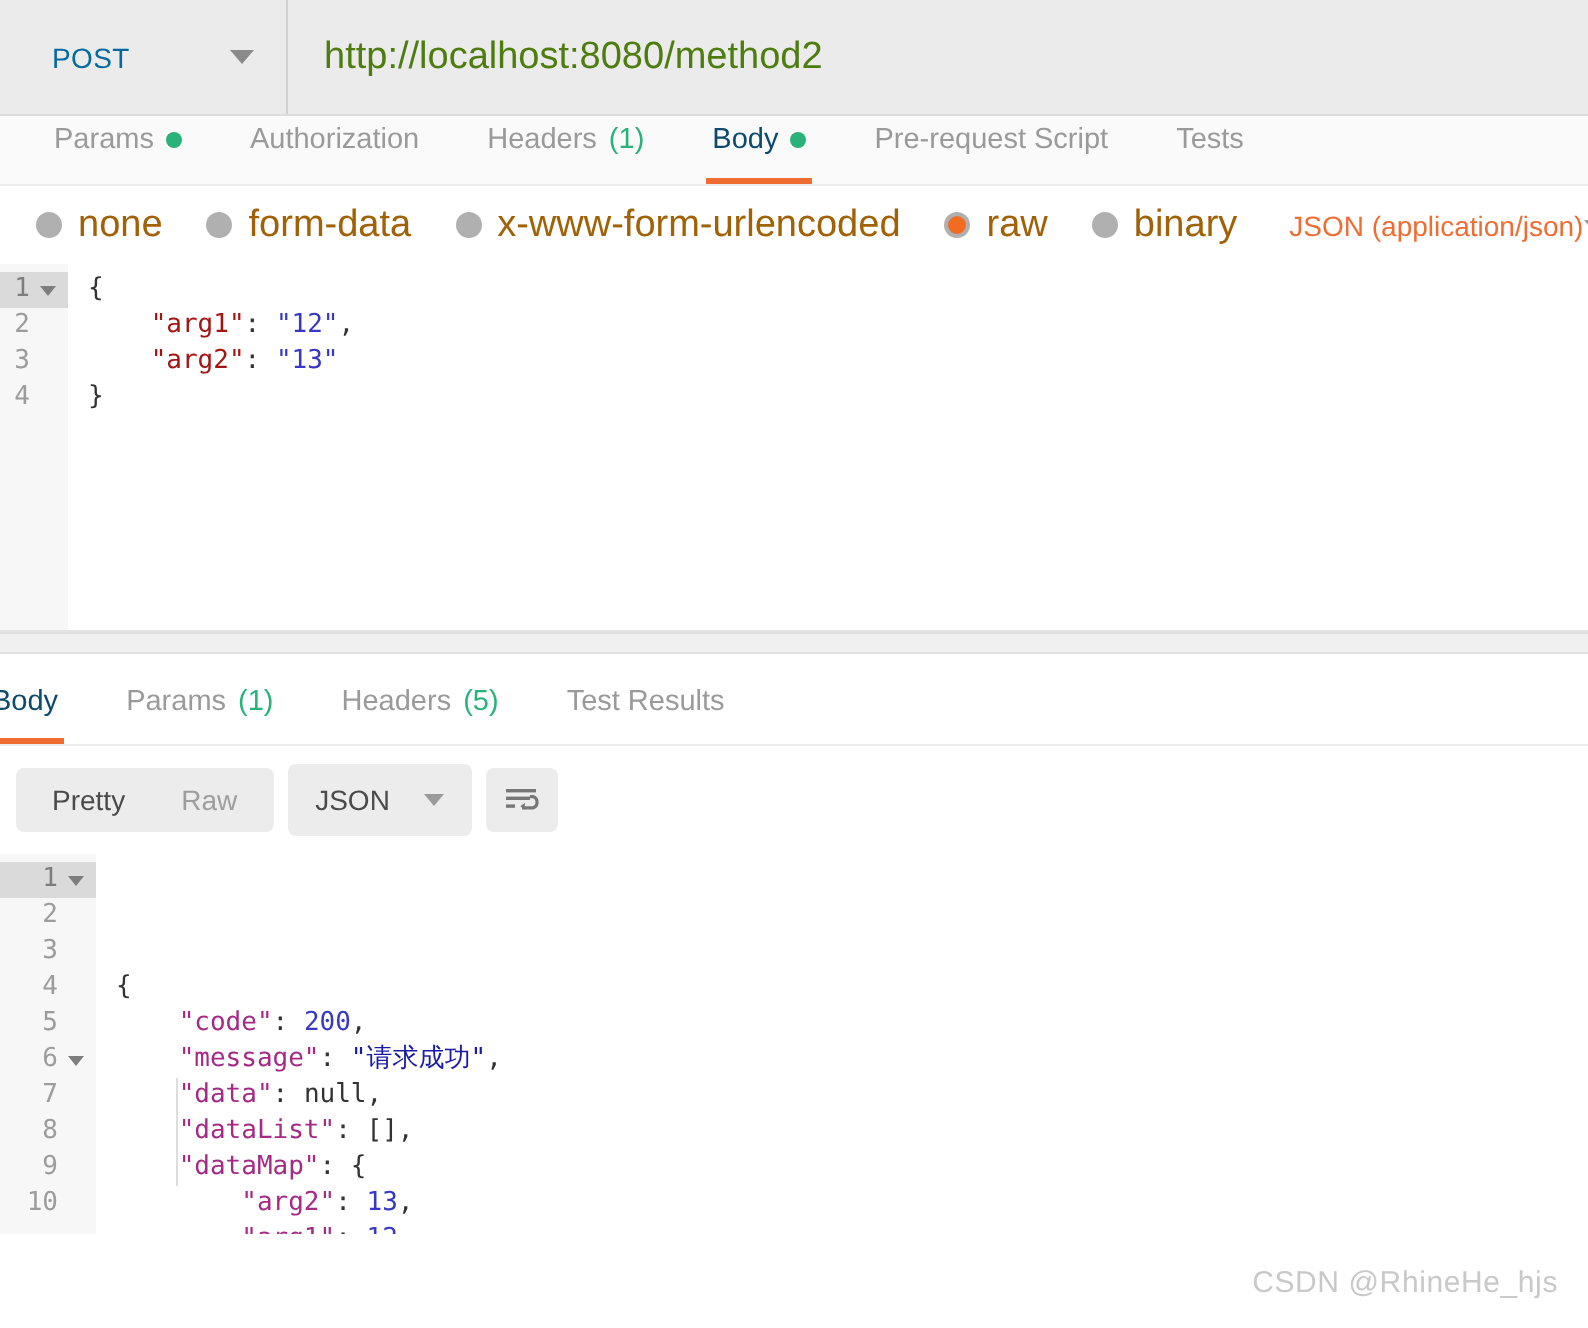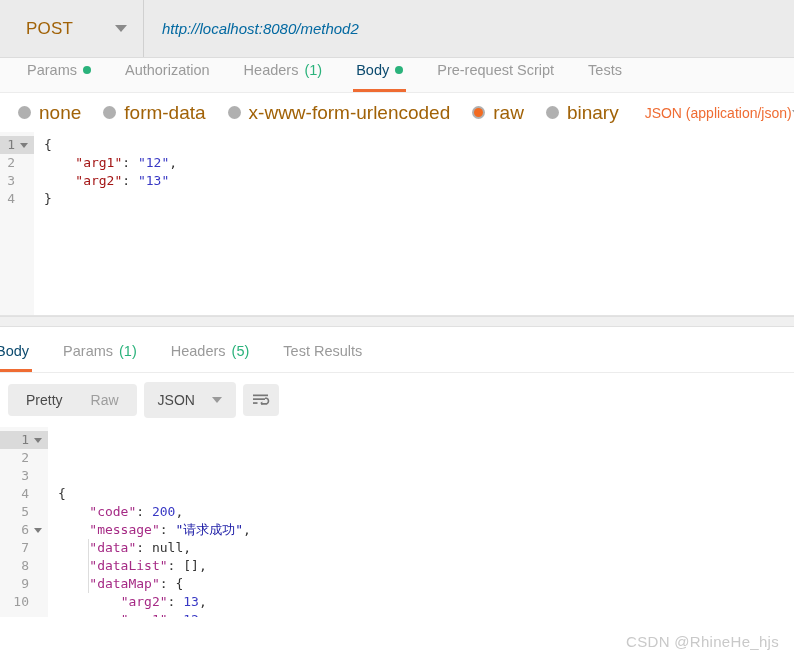--- a/index.html
+++ b/index.html
@@ -29,39 +29,38 @@
     width: 144px;
     display: flex;
     align-items: center;
     justify-content: space-between;
     padding: 0 16px 0 26px;
     box-sizing: border-box;
     border-right: 1px solid #d0d0d0;
     cursor: pointer;
   }
   .method-label {
-    font-size: 17px;
-    color: #a16207;
+    font-size: 14px;
+    color: #0369a1;
     letter-spacing: .2px;
   }
   .caret {
     width: 0; height: 0;
     border-left: 6px solid transparent;
     border-right: 6px solid transparent;
     border-top: 7px solid #8a8a8a;
   }
   .url-input {
     flex: 1;
     display: flex;
     align-items: center;
     padding-left: 18px;
-    font-size: 15px;
-    color: #0369a1;
+    font-size: 19px;
+    color: #4d7c0f;
     cursor: text;
-    font-style: italic;
   }
 
   
   .req-tabs {
     display: flex;
     align-items: flex-end;
     height: 35px;
     padding-left: 10px;
     background: #fafafa;
     border-bottom: 1px solid #ececec;

